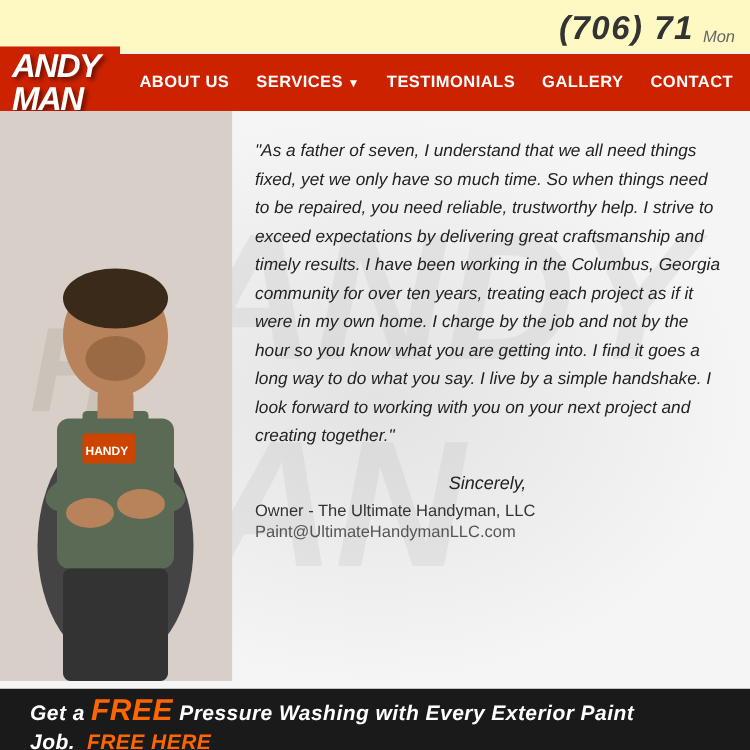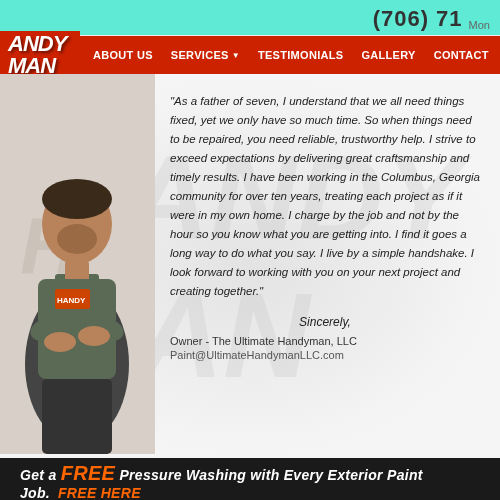--- a/index.html
+++ b/index.html
@@ -6,27 +6,28 @@
     body {
       width: 500px;
       height: 500px;
       overflow: hidden;
       font-family: Arial, sans-serif;
       background: #fff;
     }
 
     
     .top-bar {
-      background: #5eead4;
+      background: #fef9c3;
       display: flex;
       justify-content: flex-end;
       align-items: center;
       padding: 4px 10px 2px;
       height: 36px;
       border-bottom: 1px solid #eee;
+      font-style: italic;
     }
     .phone-number {
       font-size: 22px;
       font-weight: bold;
       color: #333;
       letter-spacing: 1px;
     }
     .mon-text {
       font-size: 11px;
       color: #666;

